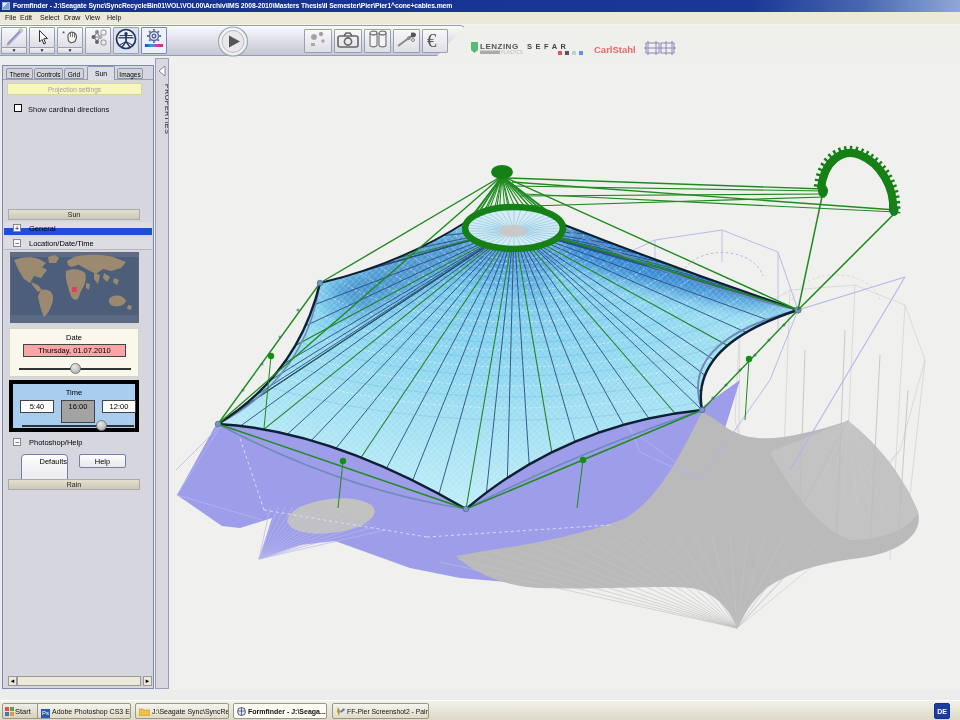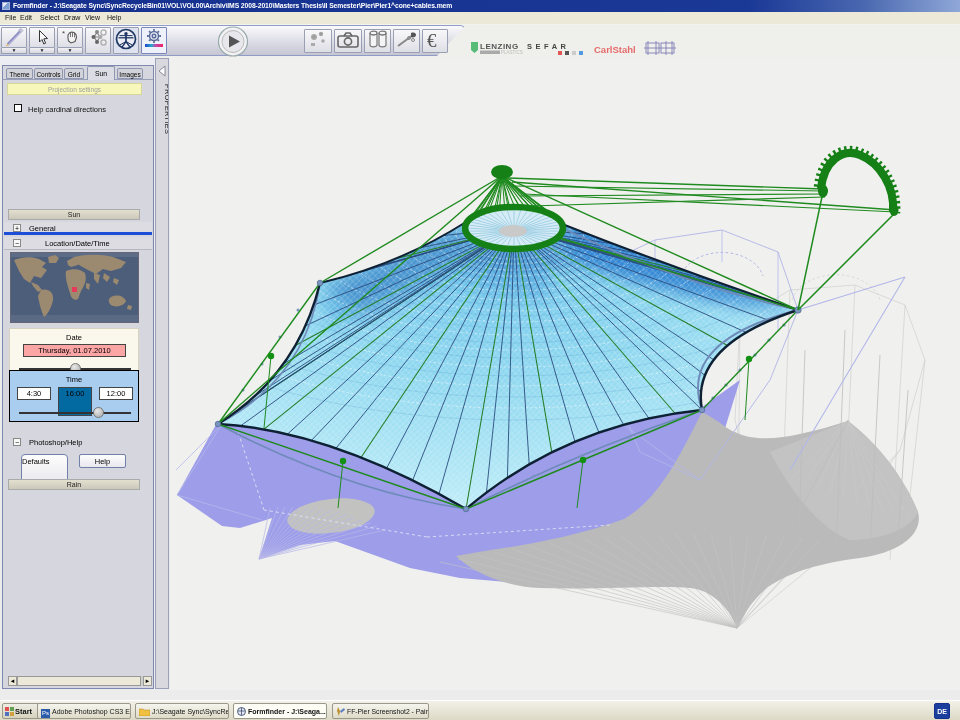--- a/index.html
+++ b/index.html
@@ -544,25 +544,25 @@
 
 <div id="panel">
 <div class="tab" style="left:3px;top:2px;width:27px">Theme</div>
 <div class="tab" style="left:31px;top:2px;width:29px">Controls</div>
 <div class="tab" style="left:61px;top:2px;width:20px">Grid</div>
 <div class="tab" style="left:84px;top:0px;width:28px;height:14px;background:#dcdce4;font-size:6.8px;line-height:13px;z-index:3;border-bottom:none">Sun</div>
 <div class="tab" style="left:114px;top:2px;width:26px">Images</div>
 <div class="abs" style="left:0;top:13px;width:150px;height:1px;background:#9aa0b8"></div>
     <div class="abs" style="left:4px;top:17px;width:135px;height:12px;background:#f7f7bb;border:1px solid #d6d69a;font-size:6.5px;color:#a0a0a0;text-align:center;line-height:11px">Projection settings</div>
 <div class="abs" style="left:11px;top:38px;width:8px;height:8px;background:#fff;border:1px solid #111"></div>
-<div class="abs" style="left:25px;top:39px;font-size:7.5px;color:#111">Help cardinal directions</div>
+<div class="abs" style="left:25px;top:39px;font-size:7.5px;color:#111">Show cardinal directions</div>
 
 <div class="abs" style="left:5px;top:143px;width:132px;height:11px;background:linear-gradient(180deg,#e4e0d0,#ccc8ba);border:1px solid #aaa;font-size:7px;text-align:center;line-height:10px;color:#222">Sun</div>
-<div class="abs" style="left:1px;top:156px;width:148px;height:13px;background:#dcdce2;border-bottom:3px solid #1d4ed8;font-size:7.5px;line-height:13px"><span style="position:absolute;left:9px;top:2px;width:8px;height:8px;border:1px solid #888;background:#f8f8f8;font-size:7px;line-height:7px;text-align:center">+</span><span style="margin-left:25px">General</span></div>
-<div class="abs" style="left:1px;top:171px;width:148px;height:13px;background:#dcdce2;border-bottom:1px solid #b8b8c0;font-size:7.5px;line-height:13px"><span style="position:absolute;left:9px;top:2px;width:8px;height:8px;border:1px solid #888;background:#f8f8f8;font-size:7px;line-height:7px;text-align:center">−</span><span style="margin-left:41px">Location/Date/Time</span></div>
+<div class="abs" style="left:1px;top:156px;width:148px;height:13px;background:#dcdce2;border-bottom:7px solid #1d4ed8;font-size:7.5px;line-height:13px"><span style="position:absolute;left:9px;top:2px;width:8px;height:8px;border:1px solid #888;background:#f8f8f8;font-size:7px;line-height:7px;text-align:center">+</span><span style="margin-left:25px">General</span></div>
+<div class="abs" style="left:1px;top:171px;width:148px;height:13px;background:#dcdce2;border-bottom:1px solid #b8b8c0;font-size:7.5px;line-height:13px"><span style="position:absolute;left:9px;top:2px;width:8px;height:8px;border:1px solid #888;background:#f8f8f8;font-size:7px;line-height:7px;text-align:center">−</span><span style="margin-left:25px">Location/Date/Time</span></div>
 
 <div class="abs" style="left:7px;top:186px;width:129px;height:71px;background:#4d5e78;border:1px solid #667">
       <svg width="127" height="69" viewBox="0 0 127 69" style="display:block">
 <rect width="127" height="69" fill="#4d5e7a"></rect>
 <rect y="0" width="127" height="4" fill="#5d6d88"></rect>
 <rect y="62" width="127" height="7" fill="#5a6a84"></rect>
 <g fill="#9b8a70">
 <path d="M3,7 C10,4 20,3 28,6 L35,10 L31,14 L36,17 L30,25 L23,23 L19,30 L13,26 L8,18 Z"></path>
 <path d="M37,4 l7,-2 l4,3 l-3,5 l-7,0 Z"></path>
 <path d="M20,29 L27,32 L31,37 L27,39 L22,33 Z"></path>
@@ -580,48 +580,48 @@
 <rect x="61" y="34" width="5" height="5" fill="#e83a5a"></rect>
 </svg>
     </div>
 
 <div class="abs" style="left:6px;top:262px;width:130px;height:49px;background:#faf7ec;border:1px solid #d8d4c0">
  <div style="text-align:center;font-size:7.5px;margin-top:4px">Date</div>
  <div style="position:absolute;left:13px;top:15px;width:103px;height:13px;background:#fca5a5;border:1px solid #444;font-size:7.5px;text-align:center;line-height:12px">Thursday, 01.07.2010</div>
  <div style="position:absolute;left:9px;top:39px;width:112px;height:2px;background:#333"></div>
  <div style="position:absolute;left:60px;top:34px;width:11px;height:11px;border-radius:50%;background:radial-gradient(circle at 35% 30%,#e8e8e8,#a8a8a8);border:1px solid #777"></div>
 </div>
-<div class="abs" style="left:6px;top:304px;width:130px;height:52px;background:#a9cdee;border:1px solid #000000">
+<div class="abs" style="left:6px;top:314px;width:130px;height:52px;background:#a9cdee;border:4px solid #000000">
  <div style="text-align:center;font-size:7.5px;margin-top:4px">Time</div>
- <div style="position:absolute;left:7px;top:16px;width:34px;height:13px;background:#fff;border:1px solid #444;font-size:7.5px;text-align:center;line-height:12px">4:30</div>
- <div style="position:absolute;left:48px;top:16px;width:34px;height:29px;background:#0369a1;border:1px solid #444;font-size:7.5px;text-align:center;line-height:12px">16:00</div>
+ <div style="position:absolute;left:7px;top:16px;width:34px;height:13px;background:#fff;border:1px solid #444;font-size:7.5px;text-align:center;line-height:12px">5:40</div>
+ <div style="position:absolute;left:48px;top:16px;width:34px;height:23px;background:#a3a3a3;border:1px solid #444;font-size:7.5px;text-align:center;line-height:12px">16:00</div>
  <div style="position:absolute;left:89px;top:16px;width:34px;height:13px;background:#fff;border:1px solid #444;font-size:7.5px;text-align:center;line-height:12px">12:00</div>
  <div style="position:absolute;left:9px;top:41px;width:112px;height:2px;background:#333"></div>
  <div style="position:absolute;left:83px;top:36px;width:11px;height:11px;border-radius:50%;background:radial-gradient(circle at 35% 30%,#e8e8e8,#a8a8a8);border:1px solid #777"></div>
 </div>
 <div class="abs" style="left:1px;top:370px;width:148px;height:13px;font-size:7.5px;line-height:13px"><span style="position:absolute;left:9px;top:2px;width:8px;height:8px;border:1px solid #888;background:#f8f8f8;font-size:7px;line-height:7px;text-align:center">−</span><span style="margin-left:25px">Photoshop/Help</span></div>
-<div class="abs" style="left:18px;top:388px;width:47px;height:30px;background:linear-gradient(180deg,#fdfdfd,#e8e8ee);border:1px solid #7080a8;border-radius:4px;font-size:7.5px;text-align:left;line-height:13px">Defaults</div>
+<div class="abs" style="left:18px;top:388px;width:47px;height:30px;background:linear-gradient(180deg,#fdfdfd,#e8e8ee);border:1px solid #7080a8;border-radius:4px;font-size:7.5px;text-align:right;line-height:13px">Defaults</div>
 <div class="abs" style="left:76px;top:388px;width:47px;height:14px;background:linear-gradient(180deg,#fdfdfd,#e8e8ee);border:1px solid #7080a8;border-radius:2px;font-size:7.5px;text-align:center;line-height:13px">Help</div>
 <div class="abs" style="left:5px;top:413px;width:132px;height:11px;background:linear-gradient(180deg,#e4e0d0,#ccc8ba);border:1px solid #aaa;font-size:7px;text-align:center;line-height:10px;color:#222">Rain</div>
 
 <div class="abs" style="left:5px;top:610px;width:144px;height:10px;background:#d0d0ca">
  <div style="position:absolute;left:0;top:0;width:9px;height:10px;background:#ece9d8;border:1px solid #999;font-size:6px;text-align:center;line-height:9px">◄</div>
  <div style="position:absolute;right:0;top:0;width:9px;height:10px;background:#ece9d8;border:1px solid #999;font-size:6px;text-align:center;line-height:9px">►</div>
  <div style="position:absolute;left:9px;top:0;width:124px;height:10px;background:#ece9d8;border:1px solid #999"></div>
 </div>
 </div>
 <div id="propstrip">
  <svg width="12" height="100" style="display:block;margin:3px 0 0 0">
       <path d="M9,4 L3,9 L9,14 Z" fill="#fff" stroke="#889" stroke-width="1"></path>
       <text transform="translate(9,22) rotate(90)" font-size="7.2" fill="#222" font-family="Liberation Sans,sans-serif" letter-spacing="0.4">PROPERTIES</text>
     </svg>
 </div>
 
 <div id="taskbar">
- <div class="task" style="left:2px;top:2px;width:52px;background:linear-gradient(180deg,#efeee6,#d6d2bc);font-weight:bold;font-size:7.5px"><svg width="9" height="9" viewBox="0 0 9 9" style="margin:3px 1px 0 2px;float:left">
+ <div class="task" style="left:2px;top:2px;width:52px;background:linear-gradient(180deg,#efeee6,#d6d2bc);font-weight:normal;font-size:7.5px"><svg width="9" height="9" viewBox="0 0 9 9" style="margin:3px 1px 0 2px;float:left">
         <rect x="0" y="0" width="4" height="4" fill="#e05050"></rect>
         <rect x="5" y="0" width="4" height="4" fill="#60a050"></rect>
         <rect x="0" y="5" width="4" height="4" fill="#5070c0"></rect>
         <rect x="5" y="5" width="4" height="4" fill="#d0a040"></rect>
       </svg>Start</div>
  <div class="task" style="left:37px;width:94px"><span style="display:inline-block;width:9px;height:9px;background:#2a5caa;color:#fff;font-size:6px;line-height:9px;text-align:center;margin:0 2px 0 3px;vertical-align:-1px">Ps</span>Adobe Photoshop CS3 E...</div>
  <div class="task" style="left:135px;width:94px"><svg width="11" height="9" viewBox="0 0 11 9" style="margin:3px 2px 0 3px;float:left">
         <path d="M0,2 h4 l1,1 h6 v6 h-11 Z" fill="#f0c040" stroke="#b08820" stroke-width="0.5"></path>
       </svg>J:\Seagate Sync\SyncRe...</div>
  <div class="task" style="left:233px;width:94px;background:#fdfdf6;font-weight:bold"><svg width="9" height="9" viewBox="0 0 9 9" style="margin:3px 2px 0 3px;float:left">

